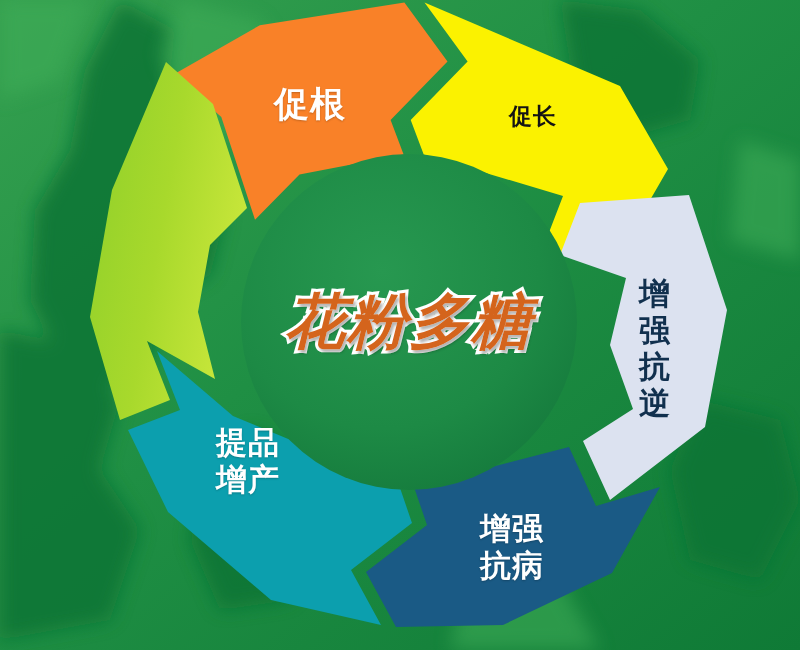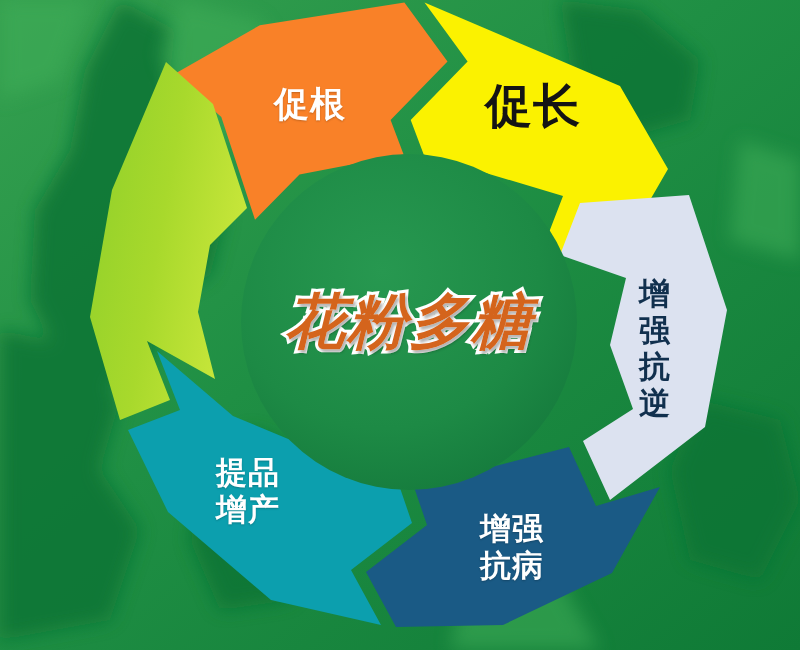--- a/index.html
+++ b/index.html
@@ -168,27 +168,27 @@
            L 120.0 420.0
            L 90.0 317.0
            L 112.0 190.0 Z" fill="url(#gradGreen)" stroke="#0b8a3c" stroke-width="0" stroke-linejoin="round"></path>
     </g>
 
     <circle cx="409" cy="322" r="168" fill="url(#gradCore)"></circle>
   </svg>
 
   <div class="label lbl-white" style="left:310px;top:104px;font-size:35px;">促根</div>
 
-  <div class="label lbl-black" style="left:533px;top:106px;font-size:47px;">促长</div>
+  <div class="label lbl-black" style="left:533px;top:117px;font-size:23px;">促长</div>
 
   <div class="label lbl-navy" style="left:655px;top:349px;font-size:31px;">增强
 抗逆</div>
 
   <div class="label lbl-white" style="left:512px;top:548px;font-size:31px;">增强
 抗病</div>
 
-  <div class="label lbl-white" style="left:248px;top:492px;font-size:31px;">提品
+  <div class="label lbl-white" style="left:248px;top:462px;font-size:31px;">提品
 增产</div>
 
 
   <div id="center-logo" style="left:409px;top:322px;">花粉多糖</div>
 
 </div>
 
 </body></html>

